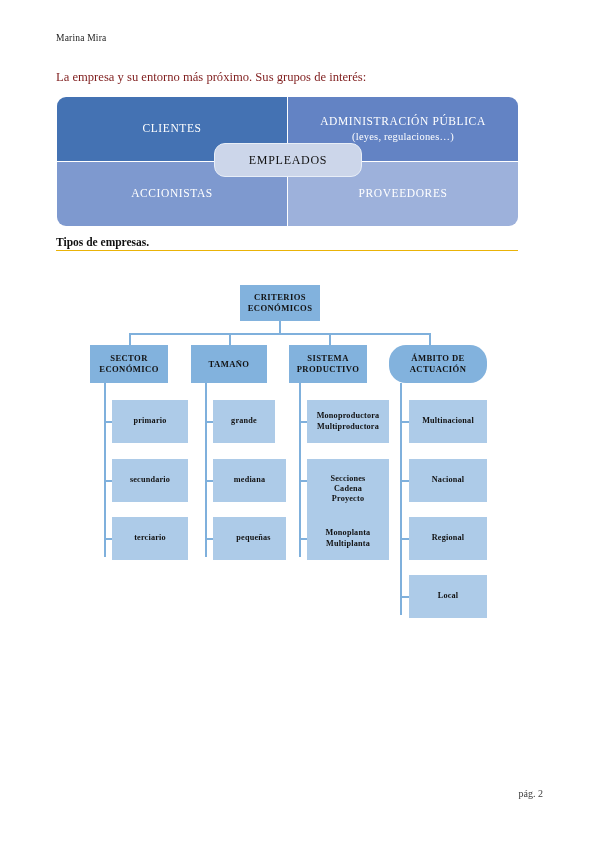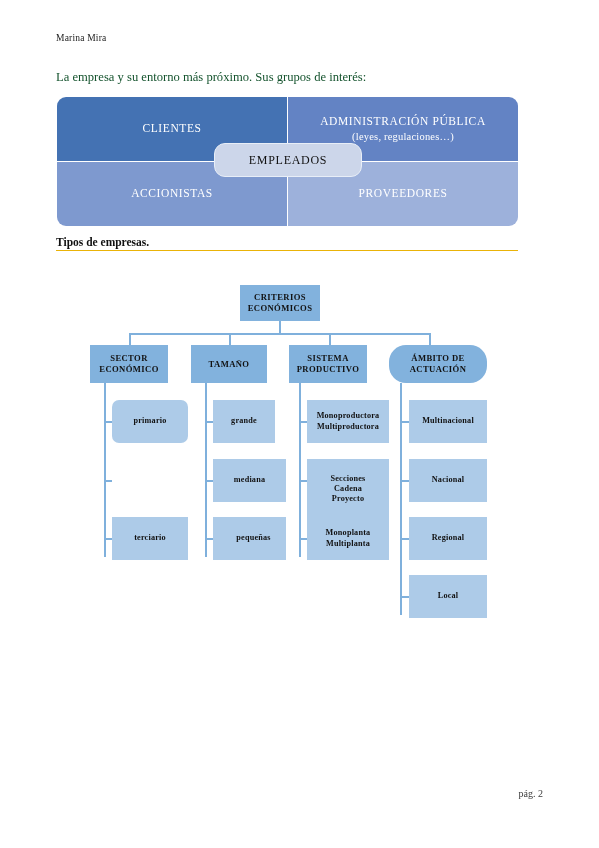--- a/index.html
+++ b/index.html
@@ -26,21 +26,21 @@
     top: 33px;
     font-size: 9.5px;
     letter-spacing: 0.2px;
     color: #1b1b1b;
   }
   .intro-line {
     position: absolute;
     left: 56px;
     top: 70px;
     font-size: 12.6px;
-    color: #14532d;
+    color: #7f1d1d;
     white-space: nowrap;
   }
   .section-heading {
     position: absolute;
     left: 56px;
     top: 236px;
     width: 462px;
     font-size: 11.5px;
     font-weight: bold;
     color: #111111;
@@ -223,22 +223,25 @@
     <div class="org-box lvl1" style="left:389px; top:345px; width:98px; height:38px;border-radius:17px;">
       <span>ÁMBITO DE</span>
       <span>ACTUACIÓN</span>
     </div>
 
     <div class="line v" style="left:104px; top:383px; height:174px;"></div>
     <div class="line h" style="left:104px; top:421px; width:8px;"></div>
     <div class="line h" style="left:104px; top:480px; width:8px;"></div>
     <div class="line h" style="left:104px; top:538px; width:8px;"></div>
 
-    <div class="org-box leaf" style="left:112px; top:400px; width:76px; height:43px;border-radius:7px;">
+    <div class="org-box leaf" style="left:112px; top:400px; width:76px; height:43px;">
       <span>primario</span>
+    </div>
+    <div class="org-box leaf" style="left:112px; top:459px; width:76px; height:43px;">
+      <span>secundario</span>
     </div>
     <div class="org-box leaf" style="left:112px; top:517px; width:76px; height:43px;">
       <span>terciario</span>
     </div>
 
     <div class="line v" style="left:205px; top:383px; height:174px;"></div>
     <div class="line h" style="left:205px; top:421px; width:8px;"></div>
     <div class="line h" style="left:205px; top:480px; width:8px;"></div>
     <div class="line h" style="left:205px; top:538px; width:8px;"></div>
 

